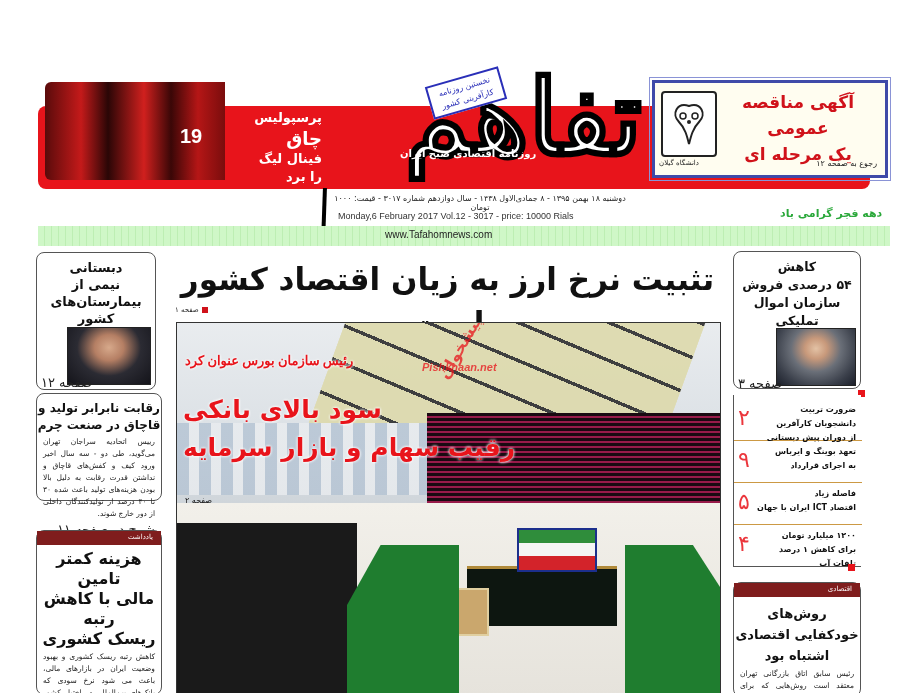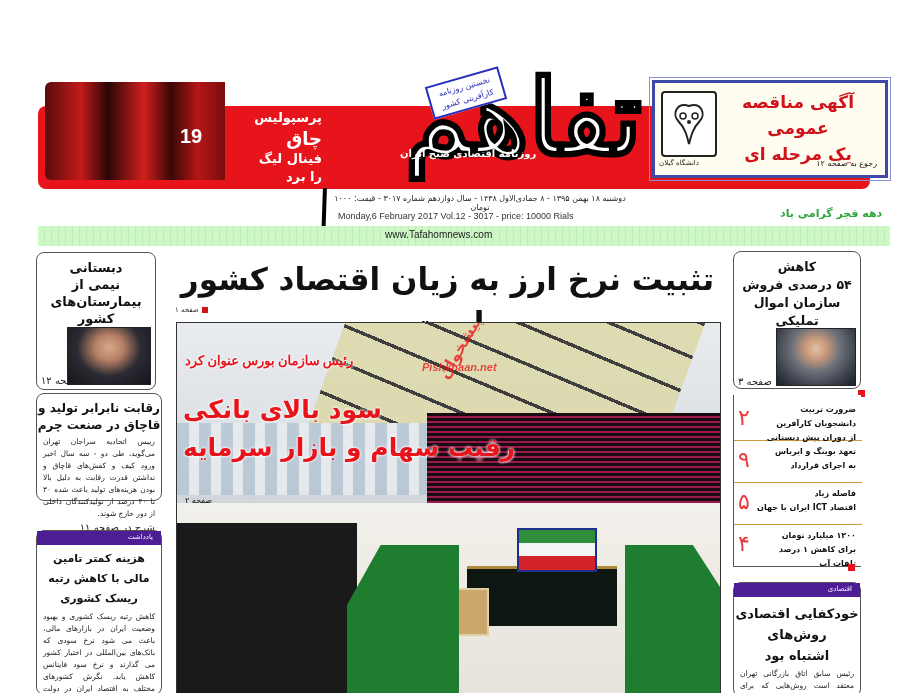--- a/index.html
+++ b/index.html
@@ -40,23 +40,23 @@
   .box { border: 1.5px solid #555; border-radius: 8px; background: #fff; }
   .box-left1 { left: 36px; top: 252px; width: 120px; height: 138px; }
   .box-left2 { left: 36px; top: 393px; width: 126px; height: 108px; }
   .box-left3 { left: 36px; top: 530px; width: 126px; height: 165px; }
   .box-right1 { left: 733px; top: 251px; width: 128px; height: 138px; }
   .box-right2 { left: 733px; top: 395px; width: 128px; height: 172px; }
   .box-right3 { left: 733px; top: 582px; width: 128px; height: 115px; }
 
   .box-title { text-align: center; font-weight: bold; color: #111; }
   .portrait { background: radial-gradient(ellipse at 50% 35%, #d7a98b 0%, #b57f64 25%, #2b2b33 55%, #14141a 100%); border: 1px solid #222; }
-  .page-ref { font-size: 10px; color: #222; }
+  .page-ref { font-size: 13px; color: #222; }
   .body-text { font-size: 7.5px; line-height: 12px; color: #222; text-align: justify; }
-  .section-tag { background: #4c1d95; color: #fff; font-size: 7px; text-align: right; padding: 2px 8px; height: 14px; }
+  .section-tag { background: #7f1d1d; color: #fff; font-size: 7px; text-align: right; padding: 2px 8px; height: 14px; }
 
   
   .headline { left: 175px; top: 257px; width: 545px; text-align: center; font-size: 31px; font-weight: bold; color: #111; line-height: 44px; }
   .headline-ref { left: 175px; top: 306px; font-size: 7px; color: #222; }
   .red-square { display: inline-block; width: 6px; height: 6px; background: #d0121a; margin-left: 3px; vertical-align: middle; }
 
   
   .main-photo { left: 176px; top: 322px; width: 545px; height: 372px; border: 1px solid #333; overflow: hidden;
     background: linear-gradient(180deg, #e9ecef 0%, #d7dde2 40%, #c9cfd4 55%, #efefef 58%, #f3f1ec 100%); }
   .ceiling { left: 150px; top: 0; width: 360px; height: 100px;
@@ -147,21 +147,21 @@
   <div class="box-title" style="font-size:12px;line-height:17px;margin-top:6px;">
     <div>رقابت نابرابر تولید و</div>
     <div>قاچاق در صنعت چرم</div>
   </div>
   <div class="body-text" style="padding:2px 6px;">رییس اتحادیه سراجان تهران می‌گوید، طی دو - سه سال اخیر ورود کیف و کفش‌های قاچاق و نداشتن قدرت رقابت به دلیل بالا بودن هزینه‌های تولید باعث شده ۳۰ تا ۴۰ درصد از تولیدکنندگان داخلی از دور خارج شوند.</div>
   <div class="page-ref" style="padding:0 6px;">شرح در صفحه ۱۱</div>
 </div>
 
 <div class="abs box box-left3 rtl">
   <div class="section-tag">یادداشت</div>
-  <div class="box-title" style="font-size:11px;line-height:20px;margin-top:4px;">
+  <div class="box-title" style="font-size:16px;line-height:20px;margin-top:4px;">
     <div>هزینه کمتر تامین</div>
     <div>مالی با کاهش رتبه</div>
     <div>ریسک کشوری</div>
   </div>
   <div class="body-text" style="padding:2px 6px;">کاهش رتبه ریسک کشوری و بهبود وضعیت ایران در بازارهای مالی، باعث می شود نرخ سودی که بانک‌های بین‌المللی در اختیار کشور می گذارند و نرخ سود فاینانس کاهش یابد. نگرش کشورهای مختلف به اقتصاد ایران در دولت گذشته، مبتنی بر</div>
 </div>
 
 <div class="abs headline rtl">تثبیت نرخ ارز به زیان اقتصاد کشور است</div>
 <div class="abs headline-ref rtl">
   <span class="red-square"></span><span>صفحه ۱</span>
@@ -229,18 +229,18 @@
         <div>برای کاهش ۱ درصد تلفات آب</div>
       </div>
     <div class="mini-num">۴</div>
   </div>
 </div>
 <div class="abs red-dot" style="left:848px;top:564px;"></div>
 
 <div class="abs box box-right3 rtl">
   <div class="section-tag">اقتصادی</div>
   <div class="box-title" style="font-size:13px;line-height:21px;margin-top:6px;">
+    <div>روش‌های</div>
     <div>خودکفایی اقتصادی</div>
-    <div>روش‌های</div>
     <div>اشتباه بود</div>
   </div>
   <div class="body-text" style="padding:2px 6px;">رئیس سابق اتاق بازرگانی تهران معتقد است روش‌هایی که برای رسیدن به خودکفایی</div>
 </div>
 
 </body></html>

